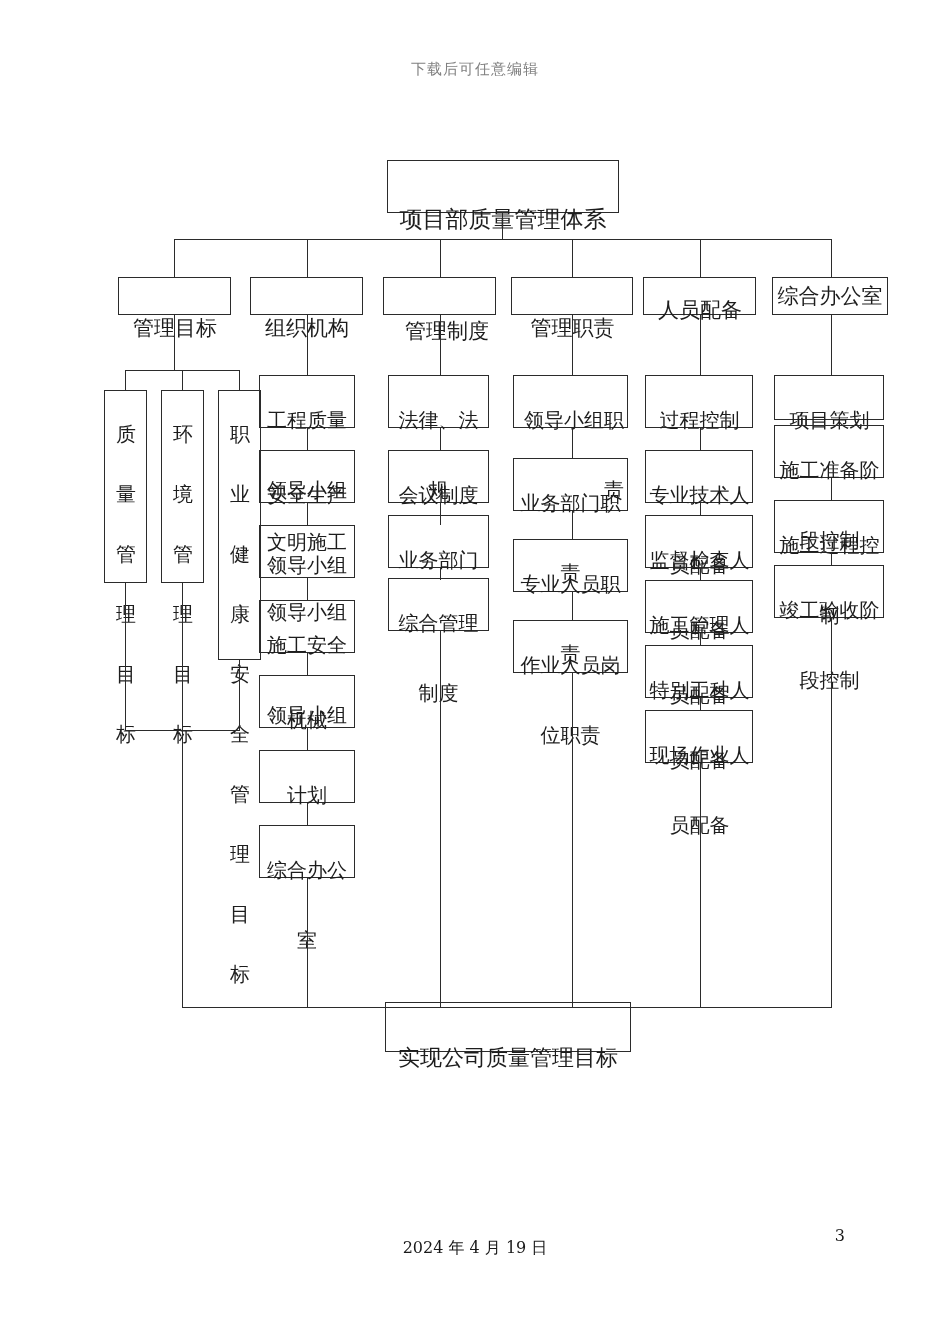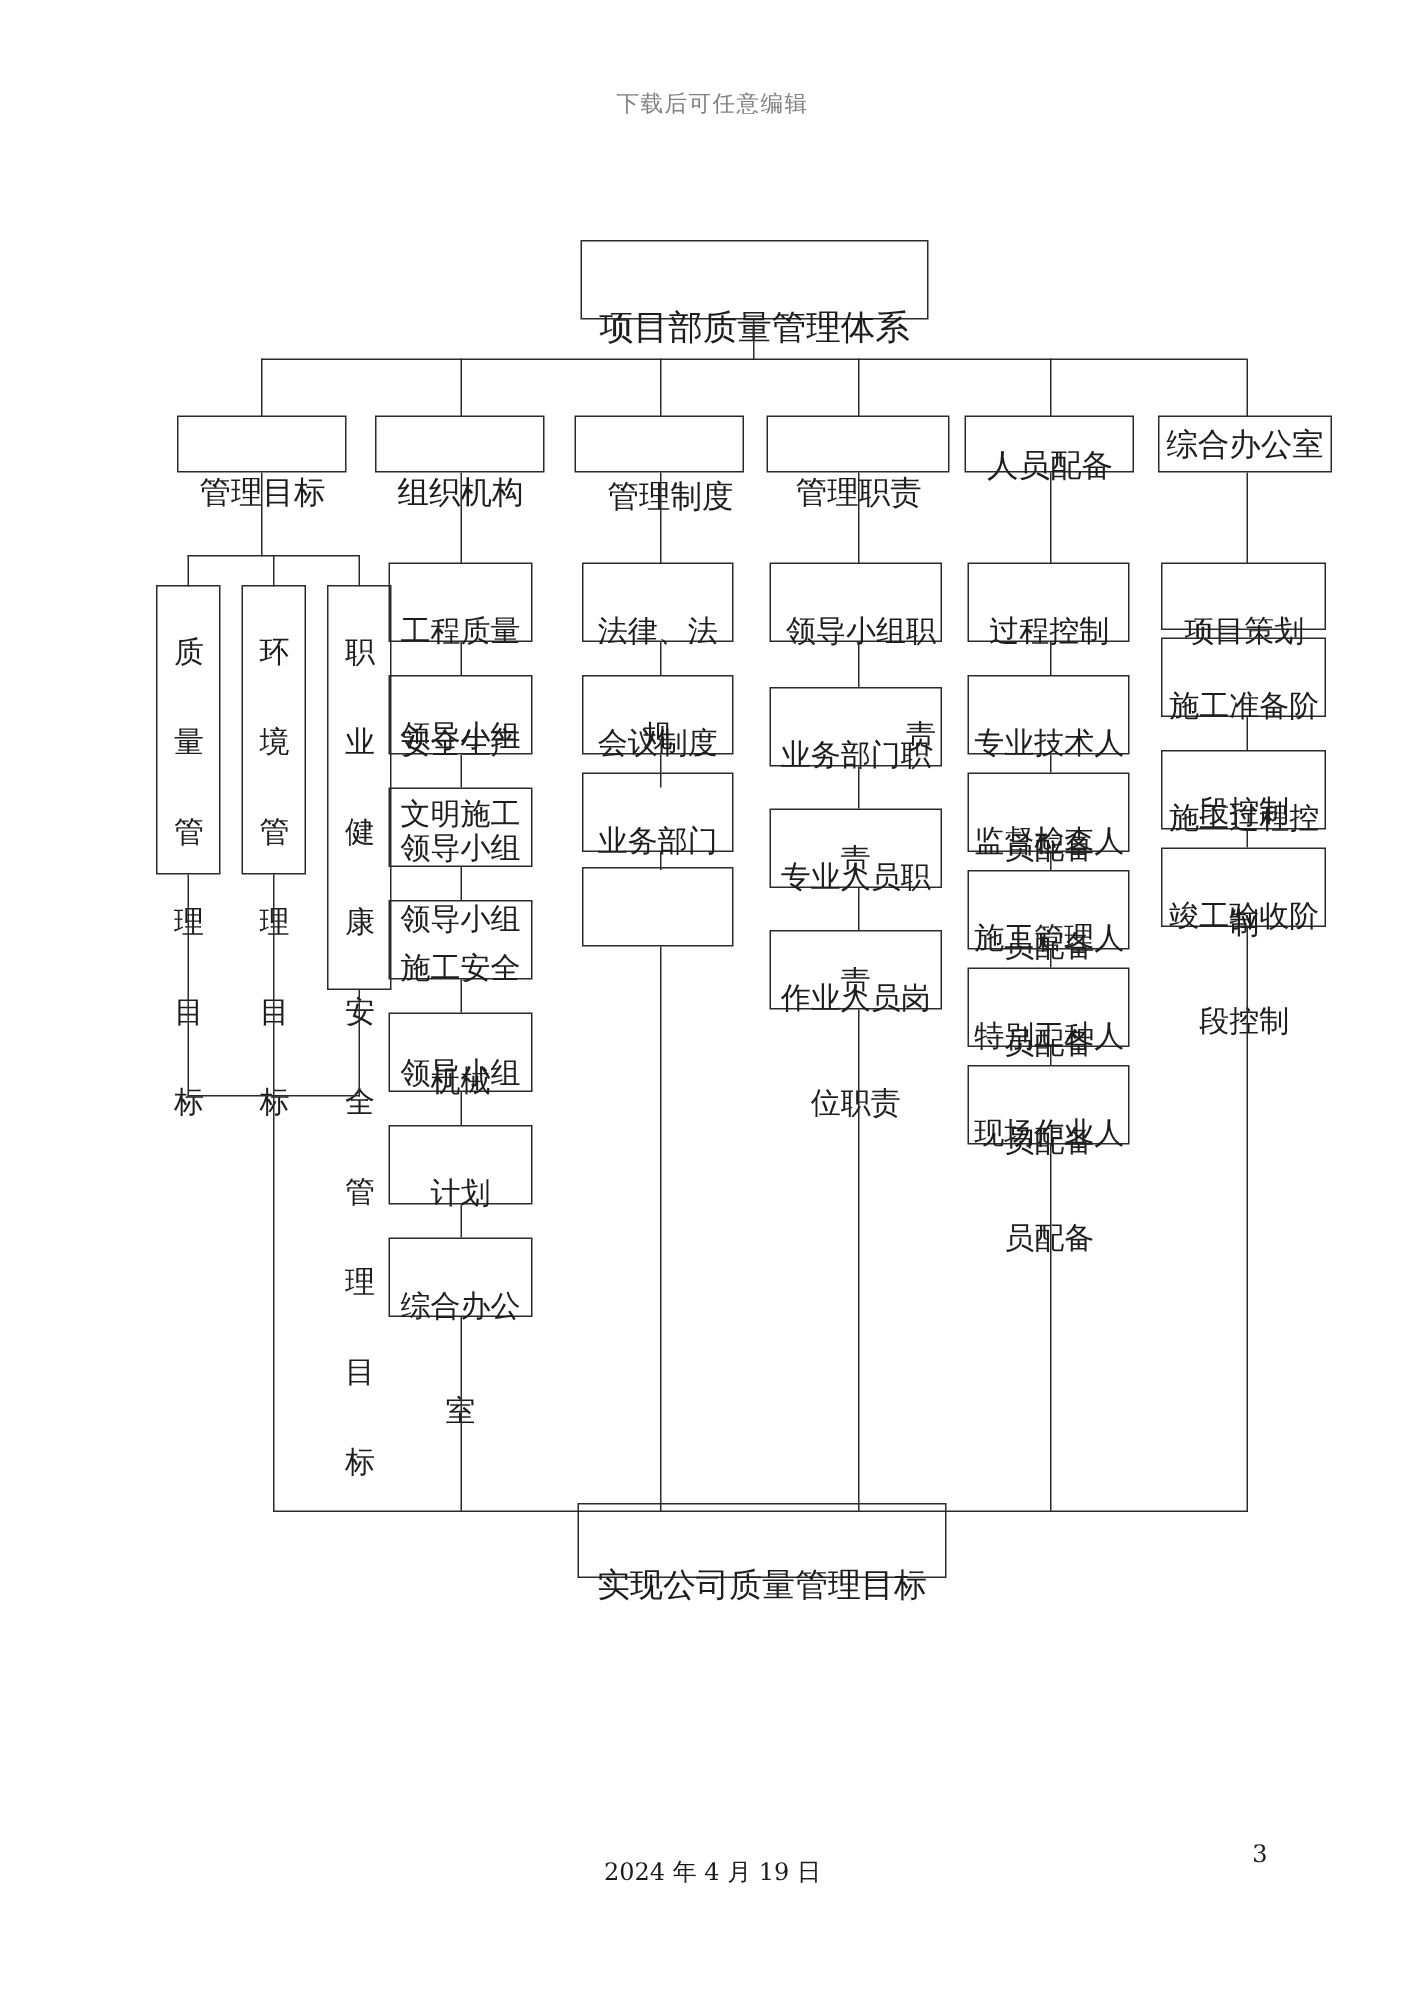--- a/index.html
+++ b/index.html
@@ -167,20 +167,21 @@
   <div class="ln lnv" style="left:440px;top:428px;height:22px;"></div>
   <div class="box" style="left:388px;top:450px;width:101px;height:53px;"></div>
   <div class="btxt sm" style="left:391px;top:460px;width:95px;">会议制度</div>
 
   <div class="ln lnv" style="left:440px;top:503px;height:22px;"></div>
   <div class="box" style="left:388px;top:515px;width:101px;height:53px;"></div>
   <div class="btxt sm" style="left:391px;top:525px;width:95px;">业务部门</div>
 
   <div class="ln lnv" style="left:440px;top:568px;height:12px;"></div>
   <div class="box" style="left:388px;top:578px;width:101px;height:53px;"></div>
+  <div class="btxt sm" style="left:391px;top:588px;width:95px;">综合管理制度</div>
 
   <div class="ln lnv" style="left:440px;top:631px;height:377px;"></div>
 
   <div class="ln lnv" style="left:572px;top:315px;height:61px;"></div>
 
   <div class="box" style="left:513px;top:375px;width:115px;height:53px;"></div>
   <div class="btxt sm" style="left:517px;top:385px;width:107px;text-align:right;">领导小组职责</div>
 
   <div class="ln lnv" style="left:572px;top:428px;height:30px;"></div>
   <div class="box" style="left:513px;top:458px;width:115px;height:53px;"></div>

